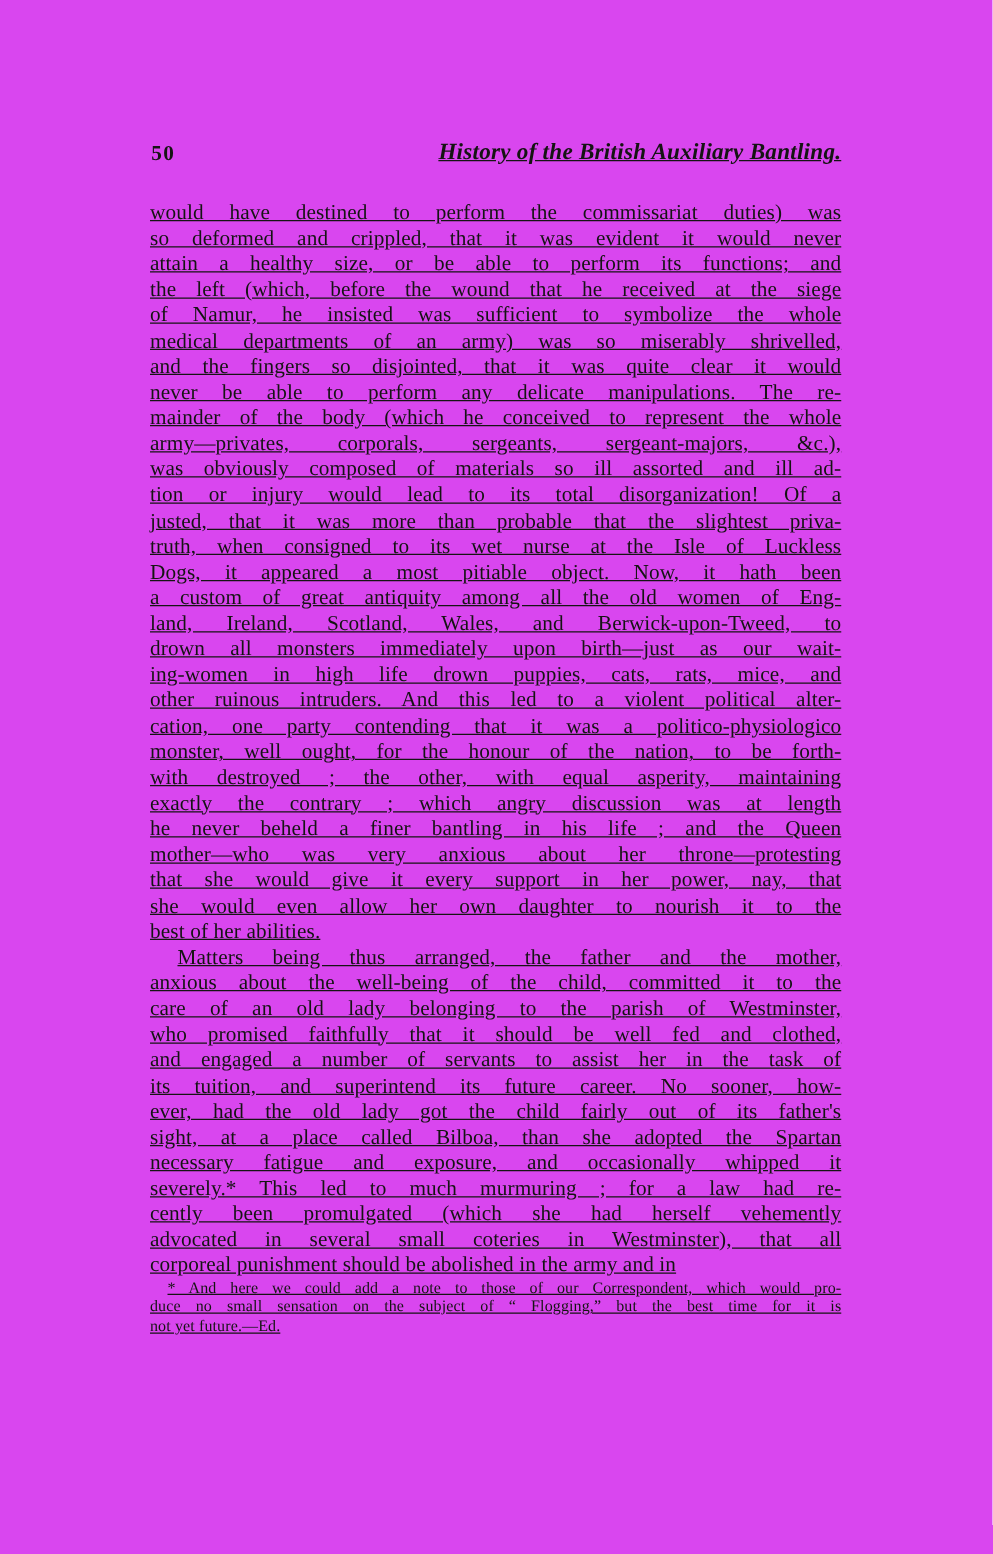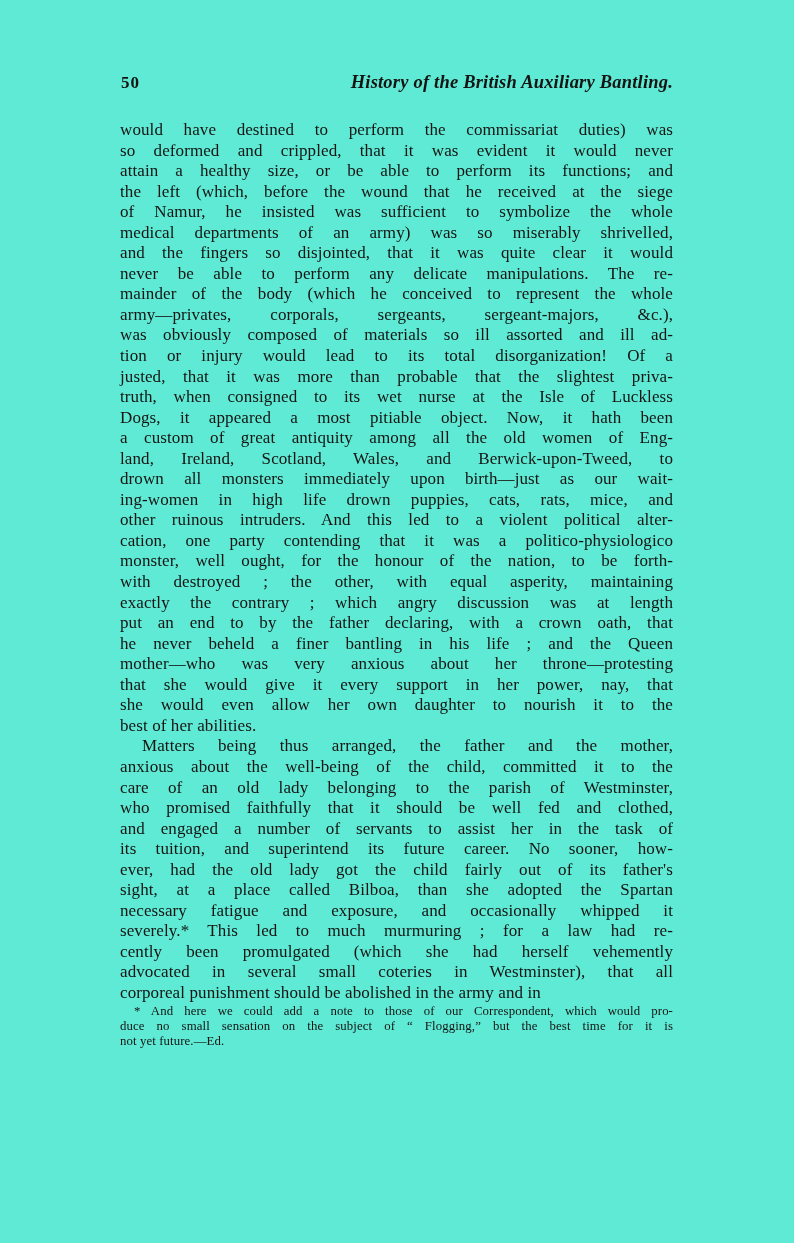--- a/index.html
+++ b/index.html
@@ -5,25 +5,26 @@
   html, body {
     margin: 0;
     padding: 0;
     background: #ffffff;
   }
   .page {
     position: relative;
     width: 794px;
     height: 1243px;
     box-sizing: border-box;
-    background: #5eead4;
+    background: #d946ef;
     color: #151413;
     font-family: "Liberation Serif", "DejaVu Serif", serif;
-    padding: 72px 121px 0 120px;
+    padding: 112px 121px 0 120px;
     overflow: hidden;
+    text-decoration: underline;
   }
   .running-head {
     position: relative;
     height: 26px;
   }
   .pagenum {
     position: absolute;
     left: 1px;
     top: 1px;
     font-size: 17px;
@@ -103,21 +104,20 @@
         <div class="line">Dogs, it appeared a most pitiable object. Now, it hath been</div>
         <div class="line">a custom of great antiquity among all the old women of Eng-</div>
         <div class="line">land, Ireland, Scotland, Wales, and Berwick-upon-Tweed, to</div>
         <div class="line">drown all monsters immediately upon birth—just as our wait-</div>
         <div class="line">ing-women in high life drown puppies, cats, rats, mice, and</div>
         <div class="line">other ruinous intruders. And this led to a violent political alter-</div>
         <div class="line">cation, one party contending that it was a politico-physiologico</div>
         <div class="line">monster, well ought, for the honour of the nation, to be forth-</div>
         <div class="line">with destroyed ; the other, with equal asperity, maintaining</div>
         <div class="line">exactly the contrary ; which angry discussion was at length</div>
-        <div class="line">put an end to by the father declaring, with a crown oath, that</div>
         <div class="line">he never beheld a finer bantling in his life ; and the Queen</div>
         <div class="line">mother—who was very anxious about her throne—protesting</div>
         <div class="line">that she would give it every support in her power, nay, that</div>
         <div class="line">she would even allow her own daughter to nourish it to the</div>
         <div class="line last">best of her abilities.</div>
       </div>
       <div class="paragraph">
         <div class="line indent">Matters being thus arranged, the father and the mother,</div>
         <div class="line">anxious about the well-being of the child, committed it to the</div>
         <div class="line">care of an old lady belonging to the parish of Westminster,</div>

